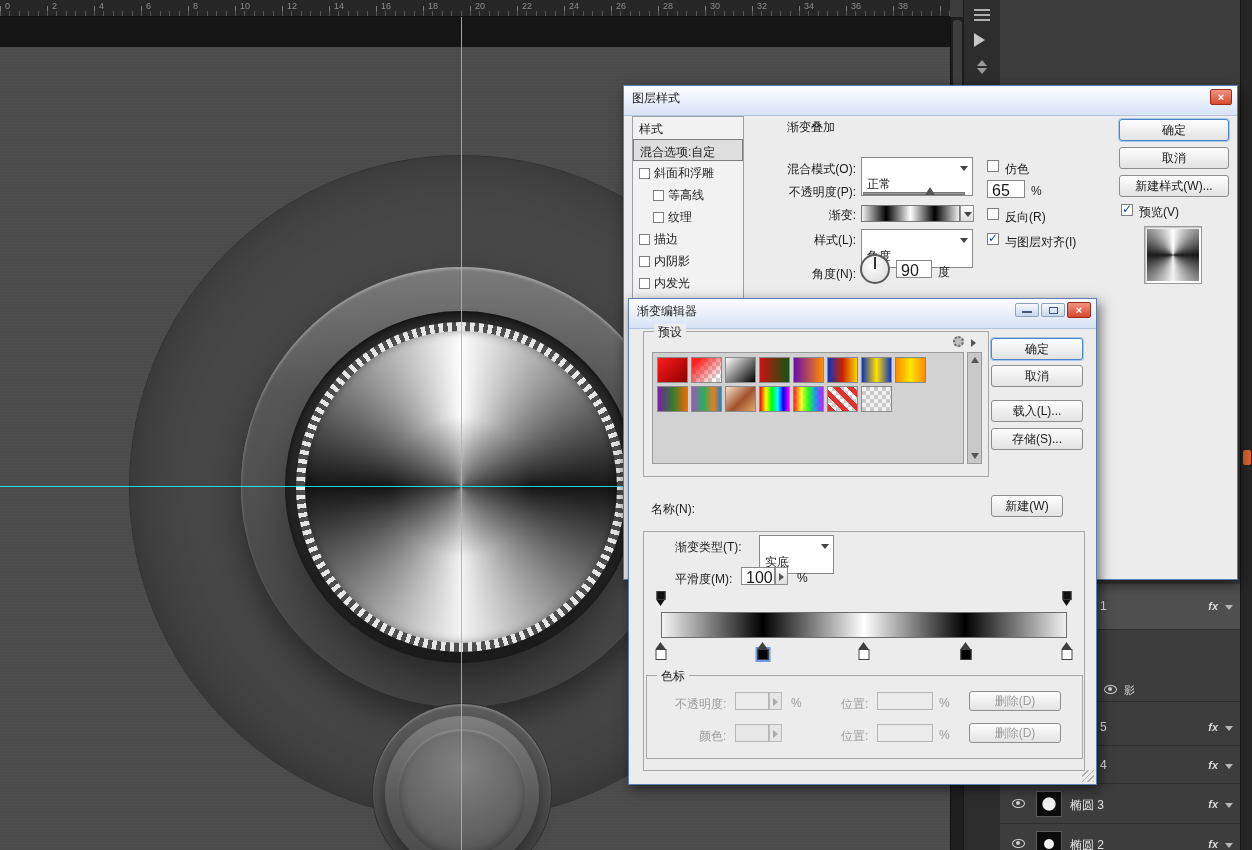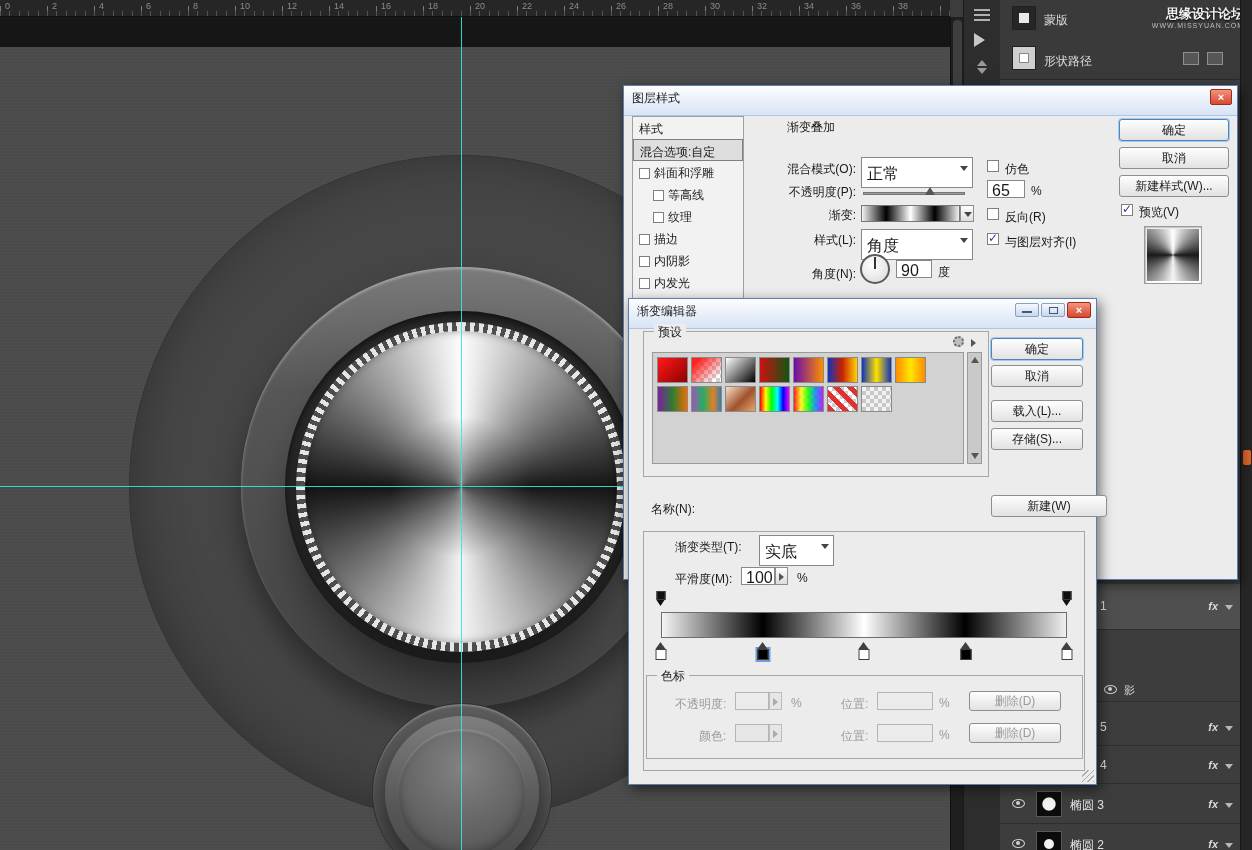--- a/index.html
+++ b/index.html
@@ -104,21 +104,21 @@
   .wmax i{left:7px;top:3px;width:9px;height:7px;background:transparent;border:1.5px solid #44577a}
   .btn{position:absolute;border:1px solid #8e8e8e;border-radius:3px;font-size:12px;text-align:center;
     background:linear-gradient(180deg,#fefefe,#e2e2e2);color:#1a1a1a}
   .btn.def{border-color:#4a85c8;box-shadow:0 0 0 1px #a8c8e8}
   .fs{position:absolute;border:1px solid #a6a6a6}
   .leg{position:absolute;top:-8px;left:10px;background:#ececec;padding:0 4px;font-size:12px}
   .lab{position:absolute;font-size:12px;white-space:nowrap}
   .lab.r{text-align:right}
   .cb{position:absolute;width:12px;height:12px;background:#fff;border:1px solid #7f7f7f}
   .cb span{position:absolute;left:0;top:-3px;font-size:12px;font-weight:bold;color:#23408f}
-  .select{position:absolute;background:#fff;border:1px solid #888;font-size:16px;padding:6px 16px 2px 5px;white-space:nowrap}
+  .select{position:absolute;background:#fff;border:1px solid #888;font-size:12px;padding:18px 16px 2px 5px;white-space:nowrap}
   .arrd{position:absolute;right:4px;top:8px;width:0;height:0;border-left:4px solid transparent;border-right:4px solid transparent;border-top:5px solid #444}
   .inp{position:absolute;background:#fff;border:1px solid #888;font-size:16px;padding:1px 4px}
   .inp.dis{background:#ebebeb;border-color:#b5b5b5;color:#9b9b9b}
   .dis{color:#9b9b9b}
   .spinbtn{position:absolute;width:13px;height:18px;border:1px solid #8e8e8e;background:linear-gradient(180deg,#fdfdfd,#ddd)}
   .spinbtn i{position:absolute;left:3px;top:5px;width:0;height:0;border-top:4px solid transparent;border-bottom:4px solid transparent;border-left:5px solid #555}
   .spinbtn.dis{background:#e6e6e6;border-color:#bbb}
   .spinbtn.dis i{border-left-color:#aaa}
 
   
@@ -212,34 +212,20 @@
 
   <div class="dock">
     <div class="dock-ic ic-lines"></div>
     <div class="dock-ic ic-play"></div>
     <div class="dock-ic ic-ud">
         <i></i>
         <i></i>
       </div>
   </div>
 
-  <div class="phead">
-    <div class="p-ic" style="left:12px;top:6px">
-        <i></i>
-      </div>
-    <span class="plabel" style="left:44px;top:12px">蒙版</span>
-    <span class="wm1">思缘设计论坛</span>
-    <span class="wm2">WWW.MISSYUAN.COM</span>
-    <div class="p-ic light" style="left:12px;top:46px">
-        <i></i>
-      </div>
-    <span class="plabel" style="left:44px;top:53px">形状路径</span>
-    <div class="mini-ic" style="left:183px;top:52px"></div>
-    <div class="mini-ic" style="left:207px;top:52px"></div>
-  </div>
 
   <div class="pmid"></div>
   <div class="farstrip">
     <div class="orange"></div>
   </div>
 
   <div class="layers">
     <div class="lrow sel" style="top:4px;height:46px">
       <span class="lname" style="left:100px;top:15px">1</span>
       <span class="fxb" style="top:16px">fx</span>
@@ -381,21 +367,21 @@
           <i></i>
         </div>
     </div>
 
     <div class="btn def" style="left:362px;top:39px;width:92px;height:22px;line-height:20px">确定</div>
     <div class="btn" style="left:362px;top:66px;width:92px;height:22px;line-height:20px">取消</div>
     <div class="btn" style="left:362px;top:101px;width:92px;height:22px;line-height:20px">载入(L)...</div>
     <div class="btn" style="left:362px;top:129px;width:92px;height:22px;line-height:20px">存储(S)...</div>
 
     <span class="lab" style="left:22px;top:202px">名称(N):</span>
-    <div class="btn" style="left:362px;top:196px;width:116px;height:22px;line-height:20px">新建(W)</div>
+    <div class="btn" style="left:362px;top:196px;width:72px;height:22px;line-height:20px">新建(W)</div>
 
     <div class="fs" style="left:14px;top:232px;width:442px;height:240px"></div>
 
     <span class="lab" style="left:46px;top:240px">渐变类型(T):</span>
     <div class="select" style="left:130px;top:236px;width:75px">
       <span>实底</span><i class="arrd"></i>
     </div>
 
     <span class="lab" style="left:46px;top:272px">平滑度(M):</span>
     <div class="inp" style="left:112px;top:268px;width:34px;height:18px">100</div>

